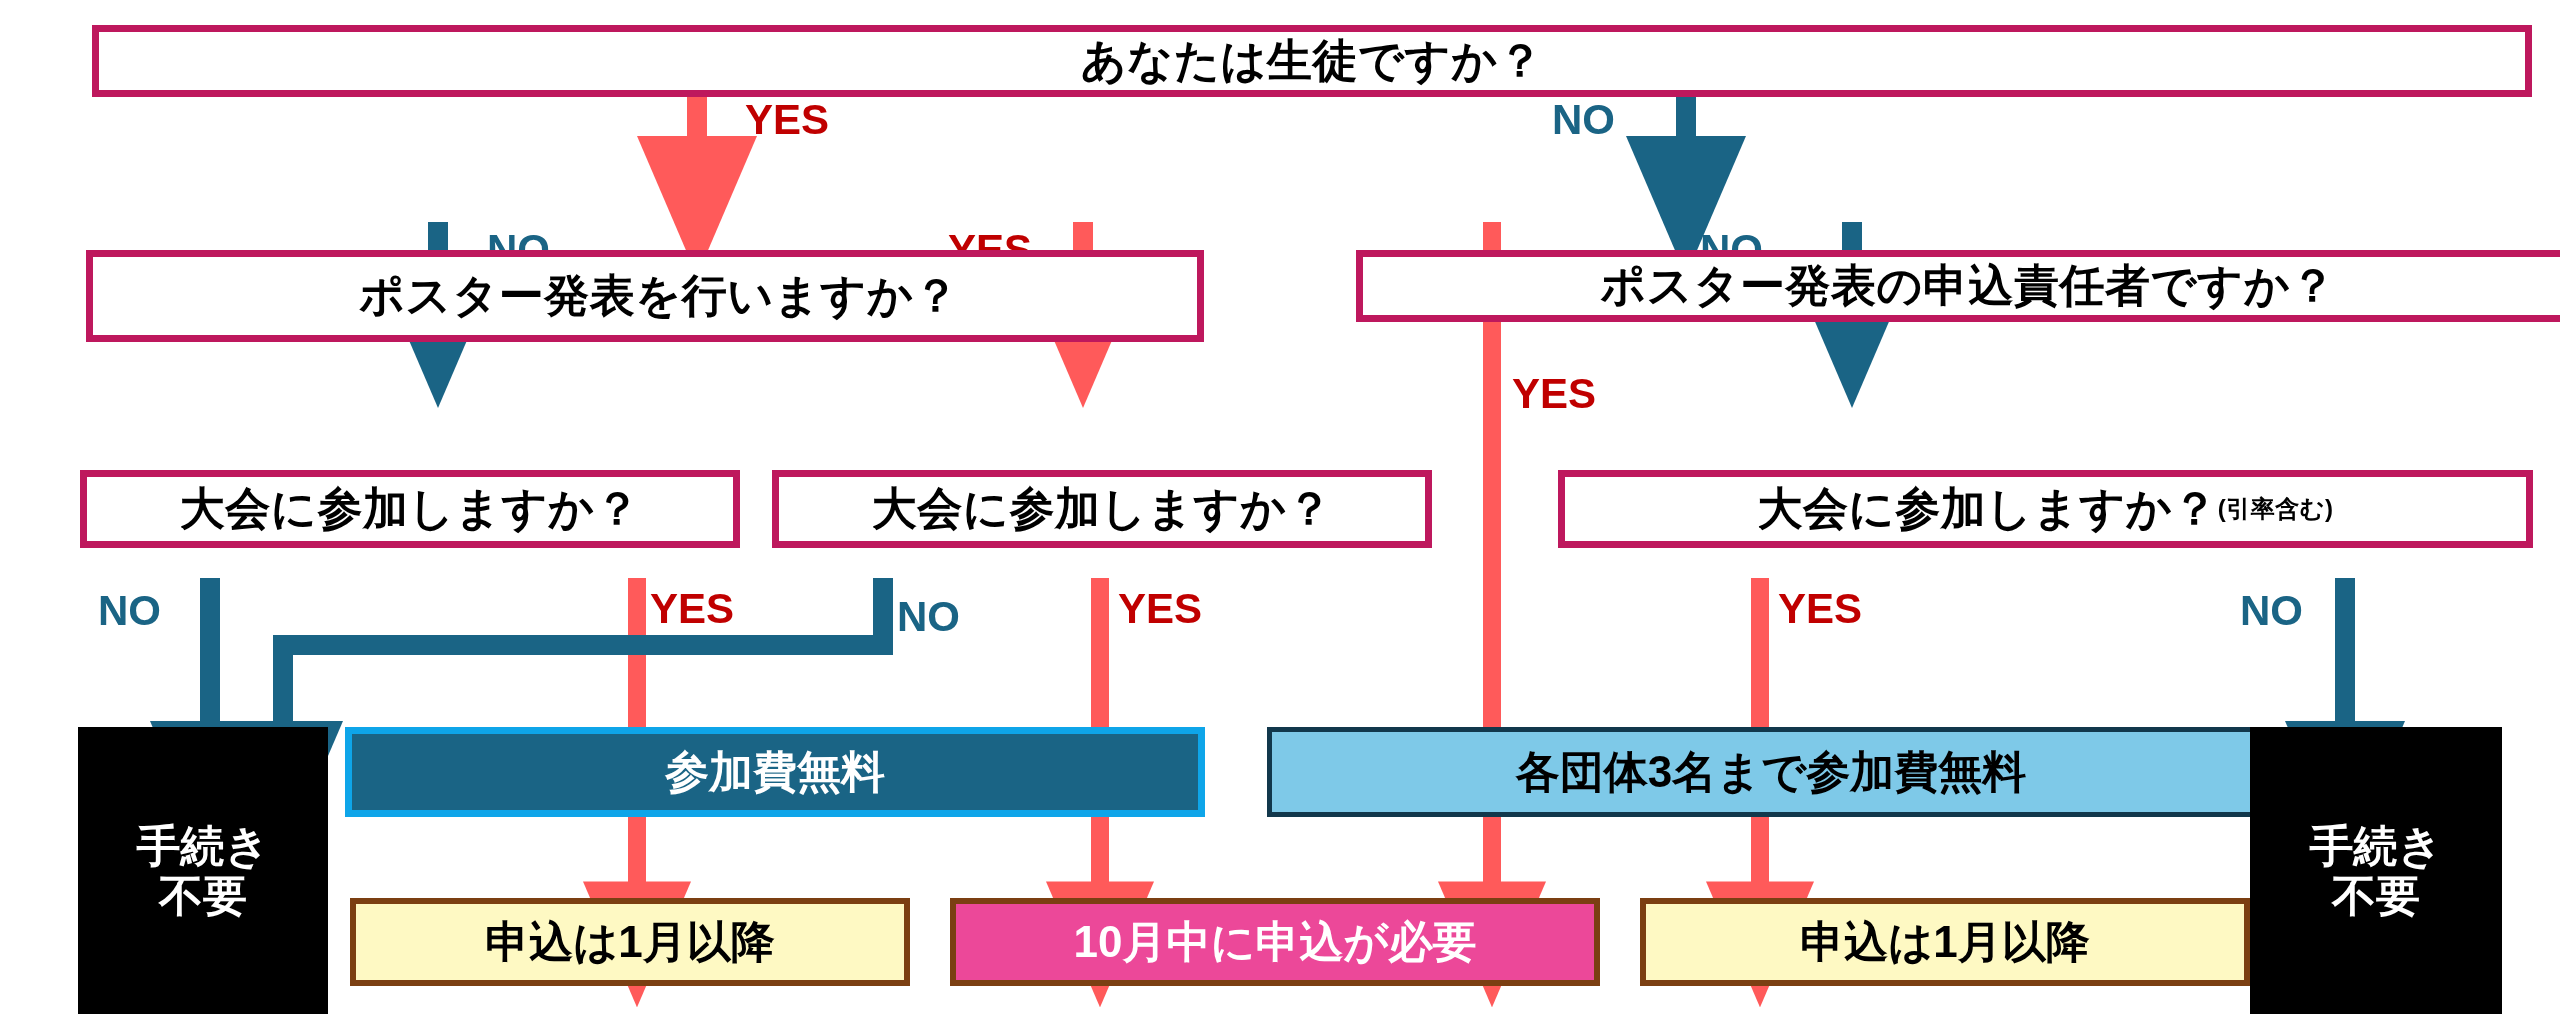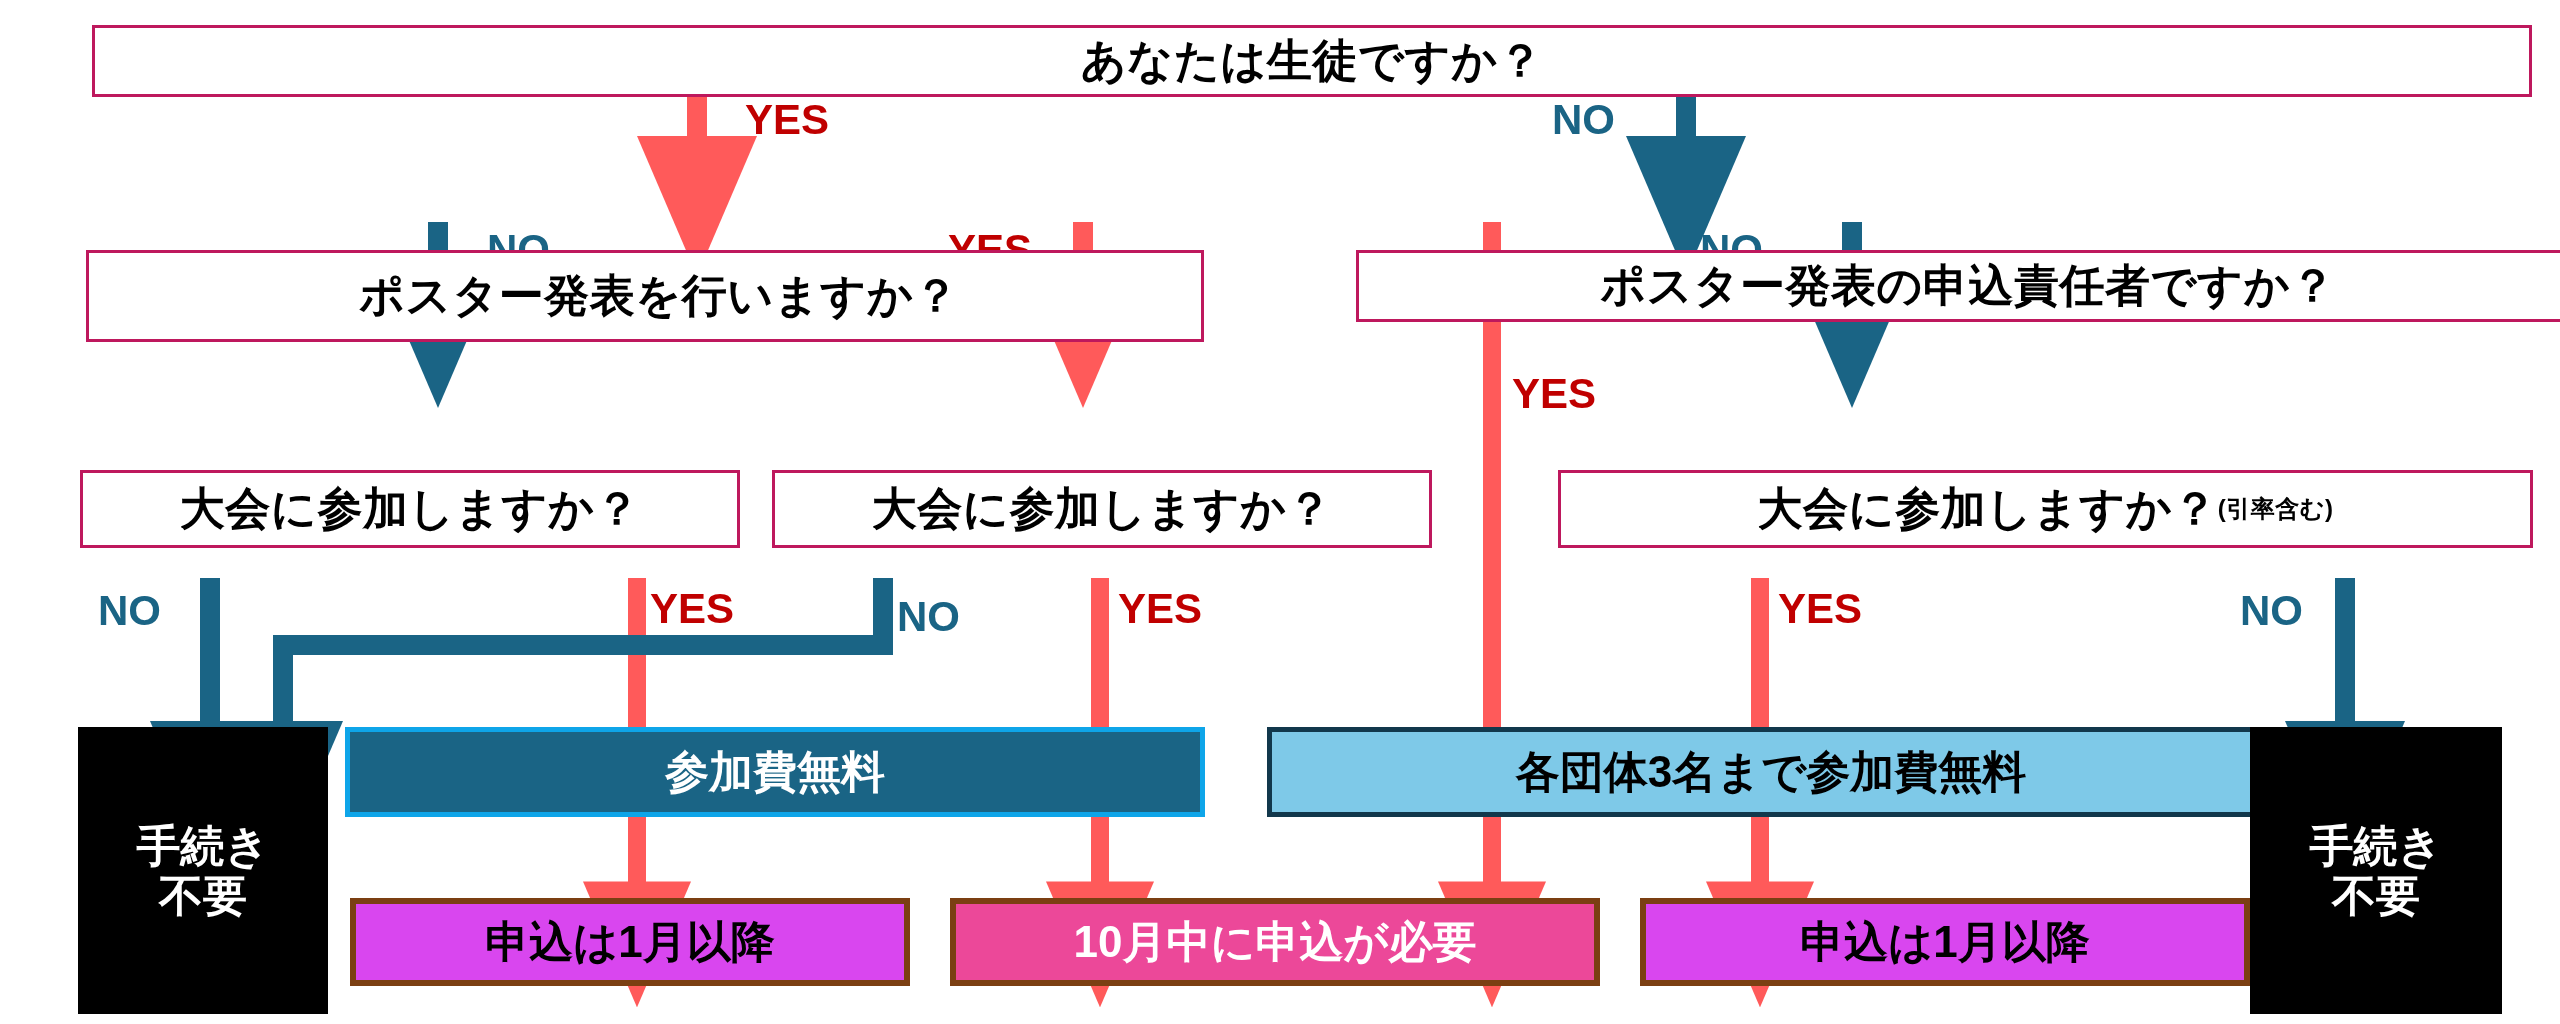--- a/index.html
+++ b/index.html
@@ -6,34 +6,34 @@
   body{width:2560px;height:1024px;position:relative;overflow:hidden;
        font-family:"Liberation Sans","DejaVu Sans",sans-serif;}
   #stage{position:absolute;left:0;top:0;width:2560px;height:1024px;}
 
   
   .node{position:absolute;box-sizing:border-box;display:flex;
         align-items:center;justify-content:center;text-align:center;
         line-height:1.12;}
 
   
-  .q{background:#ffffff;border:3px solid #be185d;color:#000000;
+  .q{background:#ffffff;border:7px solid #be185d;color:#000000;
      font-weight:700;font-size:45px;letter-spacing:.5px;}
   .q .sub{font-size:24px;}
 
   
   .term{background:#000000;color:#ffffff;font-weight:700;font-size:44px;
         border:0;}
   .term span{display:block;}
 
   
   .res{font-weight:700;font-size:44px;}
-  .res-dark{background:#1a6485;color:#ffffff;border:5px solid #0ea5e9;}
+  .res-dark{background:#1a6485;color:#ffffff;border:7px solid #0ea5e9;}
   .res-light{background:#7ec9e8;color:#000000;border:5px solid #12384c;margin-left:45px;}
-  .res-peach{background:#d946ef;color:#000000;border:6px solid #7b3f12;}
+  .res-peach{background:#fef9c3;color:#000000;border:6px solid #7b3f12;}
   .res-orange{background:#ec4899;color:#ffffff;border:6px solid #7b3f12;}
 
   
   .lbl{position:absolute;font-weight:700;font-size:42px;letter-spacing:0px;
        white-space:nowrap;}
   .lbl-yes{color:#c00000;}
   .lbl-no{color:#1a6485;}
 
   svg#edges{position:absolute;left:0;top:0;width:2560px;height:1024px;
             pointer-events:none;}

